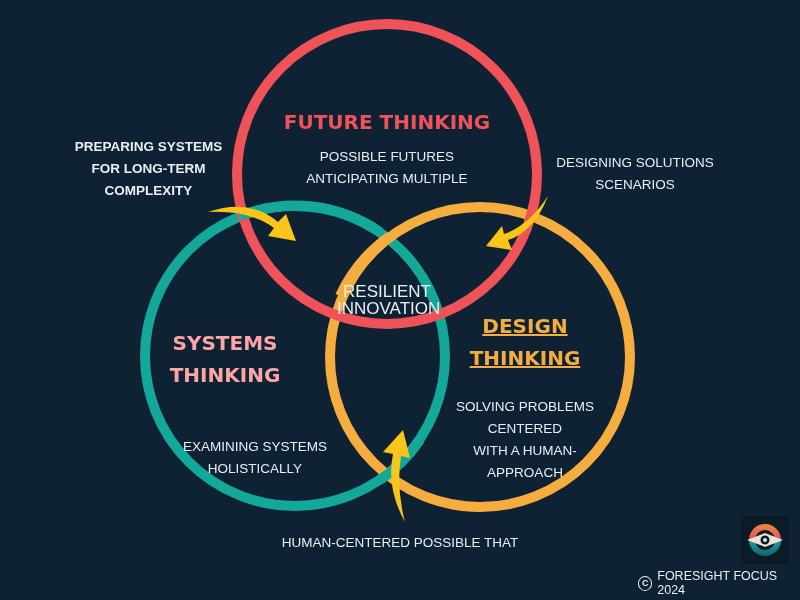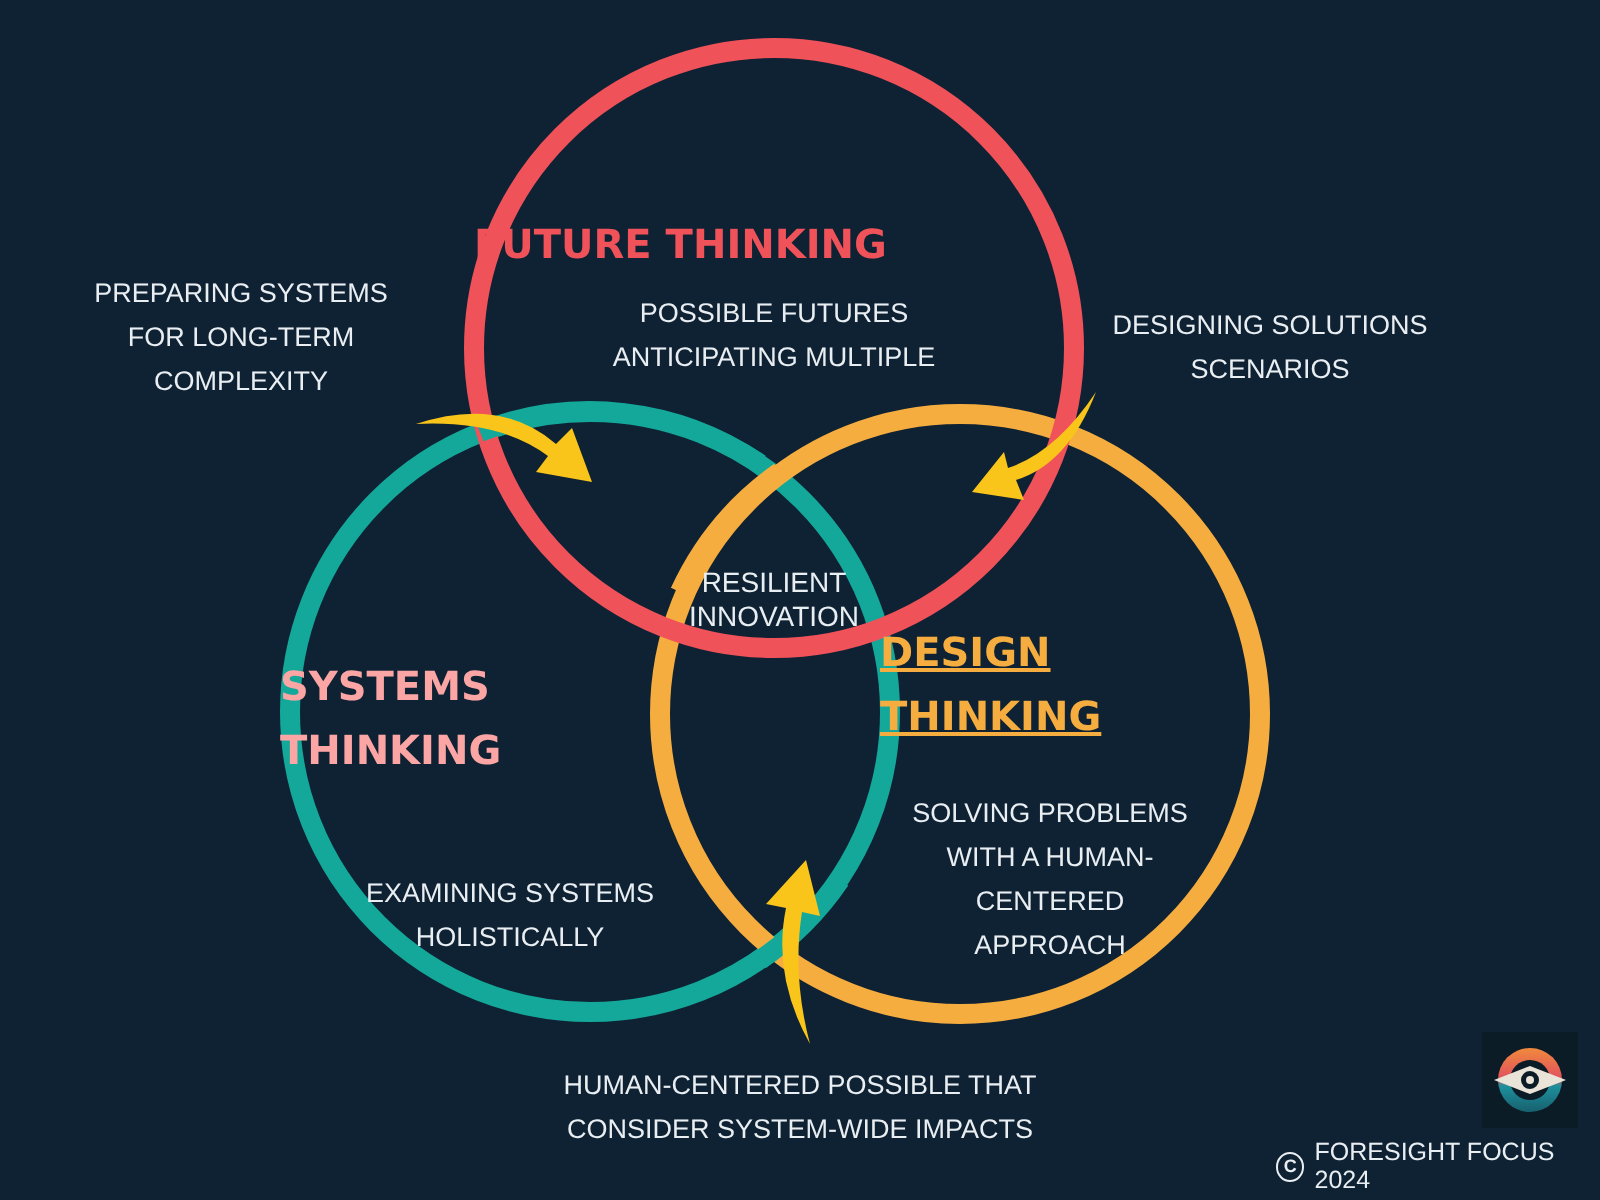--- a/index.html
+++ b/index.html
@@ -1,21 +1,21 @@
 <!DOCTYPE html>
 <html><head>
 <meta charset="utf-8">
 <style>
   html, body { margin:0; padding:0; }
   body { width:800px; height:600px; background:#0f2233; position:relative; overflow:hidden; font-family:"Liberation Sans", sans-serif; }
   svg.diagram { position:absolute; left:0; top:0; }
   .txt { position:absolute; text-align:center; color:#e9eef2; font-family:"Liberation Sans", sans-serif; font-size:13.5px; line-height:22px; letter-spacing:0px; }
-  .title { position:absolute; font-family:"DejaVu Sans", sans-serif; font-weight:bold; font-size:20px; line-height:32px; }
+  .title { position:absolute; text-align:center; font-family:"DejaVu Sans", sans-serif; font-weight:bold; font-size:20px; line-height:32px; }
   .line { display:block; white-space:nowrap; }
-  .small { font-size:14px; line-height:17px; }
+  .small { font-size:17px; line-height:17px; }
   .footer { position:absolute; left:638px; top:569px; color:#e9eef2; font-size:12.5px; display:flex; align-items:center; gap:5px; font-family:"Liberation Sans", sans-serif; }
   .copy { width:13px; height:13px; border:1.6px solid #e9eef2; border-radius:50%; display:flex; align-items:center; justify-content:center; font-size:9px; font-weight:bold; }
   .logo { position:absolute; left:741px; top:516px; width:48px; height:48px; background:#0c1c27; }
 </style>
 </head>
 <body>
 
 <svg class="diagram" width="800" height="600" viewBox="0 0 800 600">
 
   <circle cx="295" cy="356" r="150" fill="none" stroke="#14a89a" stroke-width="10"></circle>
@@ -51,44 +51,43 @@
   <span class="line">EXAMINING SYSTEMS</span>
   <span class="line">HOLISTICALLY</span>
 </div>
 
 <div class="title" style="left:440px;top:310px;width:170px;color:#f6ad3f;text-decoration:underline;">
   <span class="line">DESIGN</span>
   <span class="line">THINKING</span>
 </div>
 <div class="txt" style="left:430px;top:396px;width:190px;">
   <span class="line">SOLVING PROBLEMS</span>
+  <span class="line">CENTERED</span>
   <span class="line">WITH A HUMAN-</span>
-  <span class="line">CENTERED</span>
   <span class="line">APPROACH</span>
 </div>
 
 <div class="txt small" style="left:337px;top:283px;width:100px;">
   <span class="line">RESILIENT</span>
   <span class="line">INNOVATION</span>
 </div>
 
-<div class="txt" style="left:28px;top:136px;width:185px;">
+<div class="txt" style="left:56px;top:136px;width:185px;font-weight:bold;">
   <span class="line">PREPARING SYSTEMS</span>
   <span class="line">FOR LONG-TERM</span>
   <span class="line">COMPLEXITY</span>
 </div>
 
 <div class="txt" style="left:535px;top:152px;width:200px;">
   <span class="line">DESIGNING SOLUTIONS</span>
   <span class="line">SCENARIOS</span>
 </div>
 
 <div class="txt" style="left:260px;top:532px;width:280px;">
   <span class="line">HUMAN-CENTERED POSSIBLE THAT</span>
-  <span class="line">CONSIDER SYSTEM-WIDE IMPACTS</span>
 </div>
 
 <div class="logo">
   <svg width="48" height="48" viewBox="0 0 48 48">
     <defs>
       <linearGradient id="lg" x1="0" y1="0" x2="0" y2="1">
         <stop offset="0" stop-color="#f08a3c"></stop>
         <stop offset="0.45" stop-color="#e2545c"></stop>
         <stop offset="0.6" stop-color="#1e8f9c"></stop>
         <stop offset="1" stop-color="#17606e"></stop>

